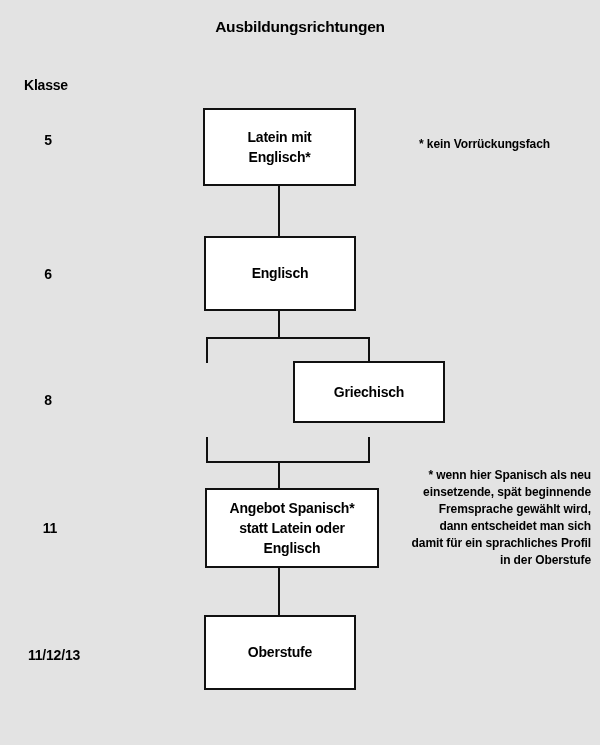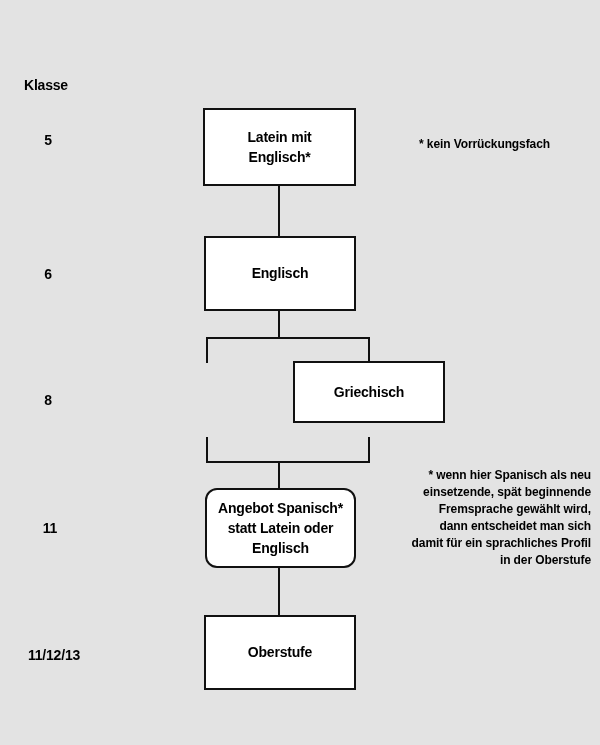--- a/index.html
+++ b/index.html
@@ -109,20 +109,21 @@
     text-indent: -9px;
     padding-left: 9px;
     text-align: right;
   }
 </style>
 </head>
 <body>
 
 <div id="canvas">
 
+  <div class="diagram-title">Ausbildungsrichtungen</div>
 
   <div class="klasse-heading">Klasse</div>
 
   <div class="klasse-label" style="left:48px; top:140px;">5</div>
   <div class="klasse-label" style="left:48px; top:274px;">6</div>
   <div class="klasse-label" style="left:48px; top:400px;">8</div>
   <div class="klasse-label" style="left:50px; top:528px;">11</div>
   <div class="klasse-label" style="left:54px; top:655px;">11/12/13</div>
 
   <div class="connector-v" style="left:278px; top:184px; height:54px;"></div>
@@ -146,21 +147,21 @@
 
   <div class="flow-box" style="left:204px; top:236px; width:152px; height:75px;">
     <span class="box-label">Englisch</span>
   </div>
 
 
   <div class="flow-box" style="left:293px; top:361px; width:152px; height:62px;">
     <span class="box-label">Griechisch</span>
   </div>
 
-  <div class="flow-box" style="left:205px; top:488px; width:151px; height:80px;border-radius:12px;">
+  <div class="flow-box" style="left:205px; top:488px; width:174px; height:80px;">
     <span class="box-label">Angebot Spanisch*
 statt Latein oder
 Englisch</span>
   </div>
 
   <div class="flow-box" style="left:204px; top:615px; width:152px; height:75px;">
     <span class="box-label">Oberstufe</span>
   </div>
 
   <div class="footnote footnote-top">* kein Vorrückungsfach</div>

